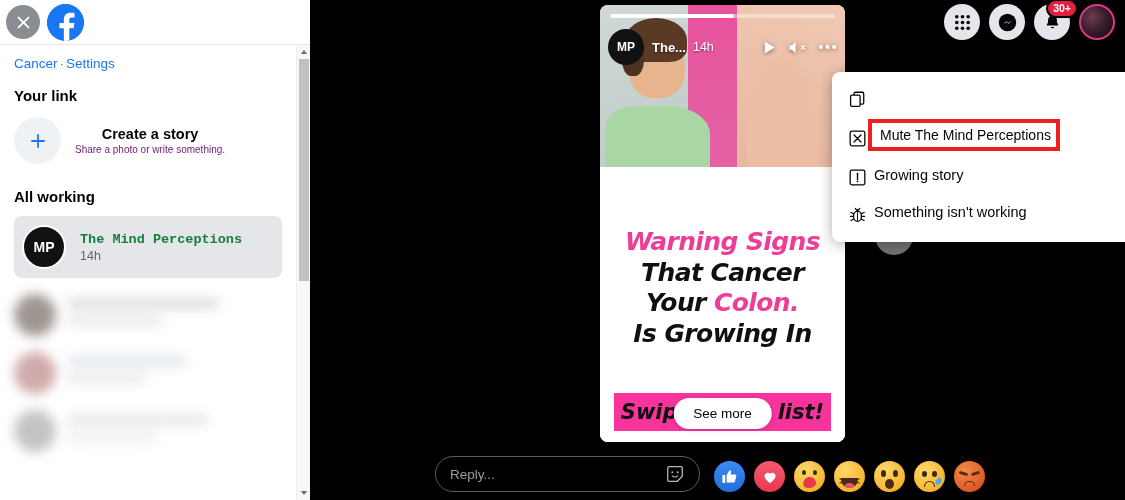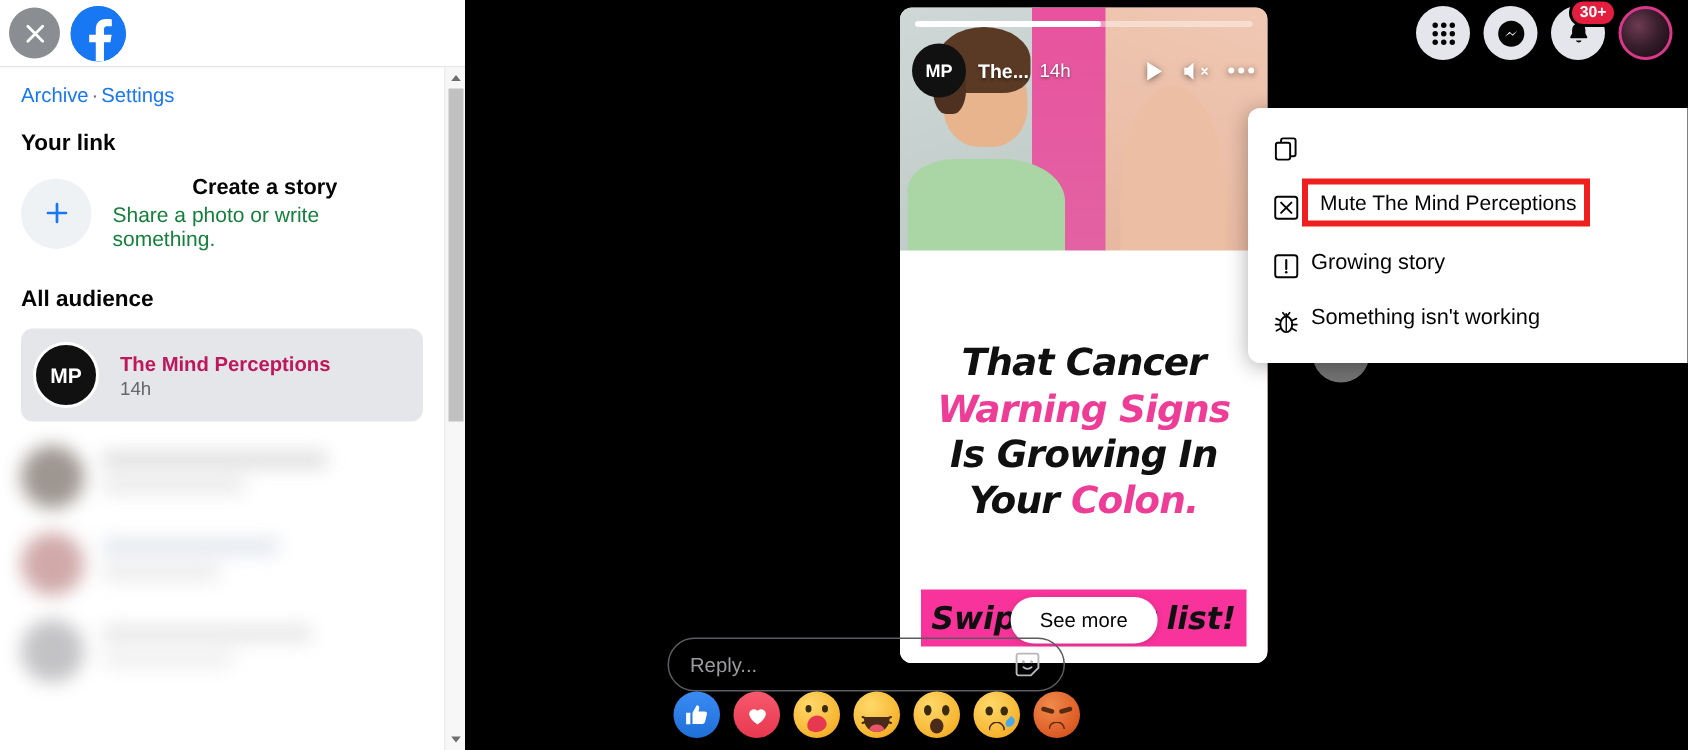--- a/index.html
+++ b/index.html
@@ -69,21 +69,21 @@
   }
   .create-plus {
     width: 47px; height: 47px; border-radius: 50%;
     background: #eff2f5;
     display: flex; align-items: center; justify-content: center;
     flex: none;
   }
   .create-plus svg { width: 18px; height: 18px; }
   .create-txt { padding-left: 14px; }
   .create-title { font-size: 14.5px; font-weight: bold; color: #050505; text-align: center; }
-  .create-sub { font-size: 14px; color: #15803d; padding-top: 2px; }
+  .create-sub { font-size: 10px; color: #701a75; padding-top: 2px; }
 
   .sb-section2 {
     font-size: 15px; font-weight: bold; color: #050505;
     padding-top: 24px;
   }
 
   .story-row {
     display: flex; align-items: center;
     margin-top: 11px;
     padding: 9px 8px;
@@ -92,21 +92,21 @@
     cursor: pointer;
   }
   .story-av {
     width: 44px; height: 44px; border-radius: 50%;
     background: #111; color: #fff; flex: none;
     display: flex; align-items: center; justify-content: center;
     font-size: 14px; font-weight: bold;
     border: 2px solid #fff;
   }
   .story-meta { padding-left: 14px; }
-  .story-name { font-size: 13.5px; font-weight: bold; color: #be185d; }
+  .story-name { font-size: 13.5px; font-weight: bold; color: #15803d; font-family: Liberation Mono, monospace; }
   .story-time { font-size: 12.5px; color: #65676b; padding-top: 2px; }
 
   
   .blur-wrap { position: relative; margin-top: 8px; filter: blur(6px); opacity: .85; }
   .blur-row { display: flex; align-items: center; height: 58px; }
   .blur-av { width: 42px; height: 42px; border-radius: 50%; flex: none; }
   .blur-bars { padding-left: 12px; }
   .blur-bar { height: 11px; border-radius: 2px; margin-bottom: 6px; }
 
   
@@ -269,21 +269,21 @@
   .next-arrow {
     position: absolute; left: 565px; top: 217px;
     width: 38px; height: 38px; border-radius: 50%;
     background: rgba(255,255,255,0.45);
     display: flex; align-items: center; justify-content: center;
     cursor: pointer;
   }
   .next-arrow svg { width: 14px; height: 14px; }
 
   
-  .reply-bar { position: absolute; left: 125px; bottom: 8px; display: flex; align-items: center; flex-direction: column; }
+  .reply-bar { position: absolute; left: 125px; bottom: 8px; display: flex; align-items: flex-end; }
   .reply-box {
     width: 265px; height: 36px; border-radius: 20px;
     border: 1px solid #5a5c60; background: transparent;
     display: flex; align-items: center; padding: 0 14px;
     cursor: text;
   }
   .reply-ph { color: #9a9c9f; font-size: 13.5px; flex: 1; }
   .sticker-ic { cursor: pointer; display: flex; }
   .sticker-ic svg { width: 20px; height: 20px; }
 
@@ -348,38 +348,38 @@
         <svg viewBox="0 0 36 36">
           <circle cx="18" cy="18" r="18" fill="#1877f2"></circle>
           <path d="M21.7 36V23.5h4.2l.8-4.9h-5V15.5c0-1.4.5-2.4 2.5-2.4h2.6V8.7c-.5-.07-2.1-.2-3.9-.2-3.9 0-6.5 2.4-6.5 6.7v3.4h-4.3v4.9h4.3V36h5.3z" fill="#fff"></path>
         </svg>
       </div>
     </div>
 
     <div class="sb-body">
 
       <div class="sb-links">
-        <a>Archive</a><span class="sb-dot">·</span><a>Settings</a>
+        <a>Cancer</a><span class="sb-dot">·</span><a>Settings</a>
       </div>
 
       <div class="sb-section">Your link</div>
 
       <div class="create-row">
         <div class="create-plus">
           <svg viewBox="0 0 24 24">
               <path d="M12 4 L12 20 M4 12 L20 12" stroke="#1877f2" stroke-width="2.4" stroke-linecap="round" fill="none"></path>
             </svg>
         </div>
         <div class="create-txt">
           <div class="create-title">Create a story</div>
           <div class="create-sub">Share a photo or write something.</div>
         </div>
       </div>
 
-      <div class="sb-section2">All audience</div>
+      <div class="sb-section2">All working</div>
 
       <div class="story-row">
         <div class="story-av">MP</div>
         <div class="story-meta">
           <div class="story-name">The Mind Perceptions</div>
           <div class="story-time">14h</div>
         </div>
       </div>
 
       <div class="blur-wrap">
@@ -494,24 +494,24 @@
             <svg viewBox="0 0 20 6" width="19" height="6">
                 <circle cx="3" cy="3" r="2.1"></circle>
                 <circle cx="10" cy="3" r="2.1"></circle>
                 <circle cx="17" cy="3" r="2.1"></circle>
               </svg>
           </span>
         </div>
       </div>
 
       <div class="story-text">
+        <div class="st-line pink">Warning Signs</div>
         <div class="st-line">That Cancer</div>
-        <div class="st-line pink">Warning Signs</div>
+        <div class="st-line"><span>Your </span><span class="st-pink-word">Colon.</span></div>
         <div class="st-line">Is Growing In</div>
-        <div class="st-line"><span>Your </span><span class="st-pink-word">Colon.</span></div>
       </div>
 
       <div class="swipe-banner">
         <span>Swipe up for list!</span>
       </div>
 
       <div class="see-more">See more</div>
     </div>
 
     <div class="next-arrow">

